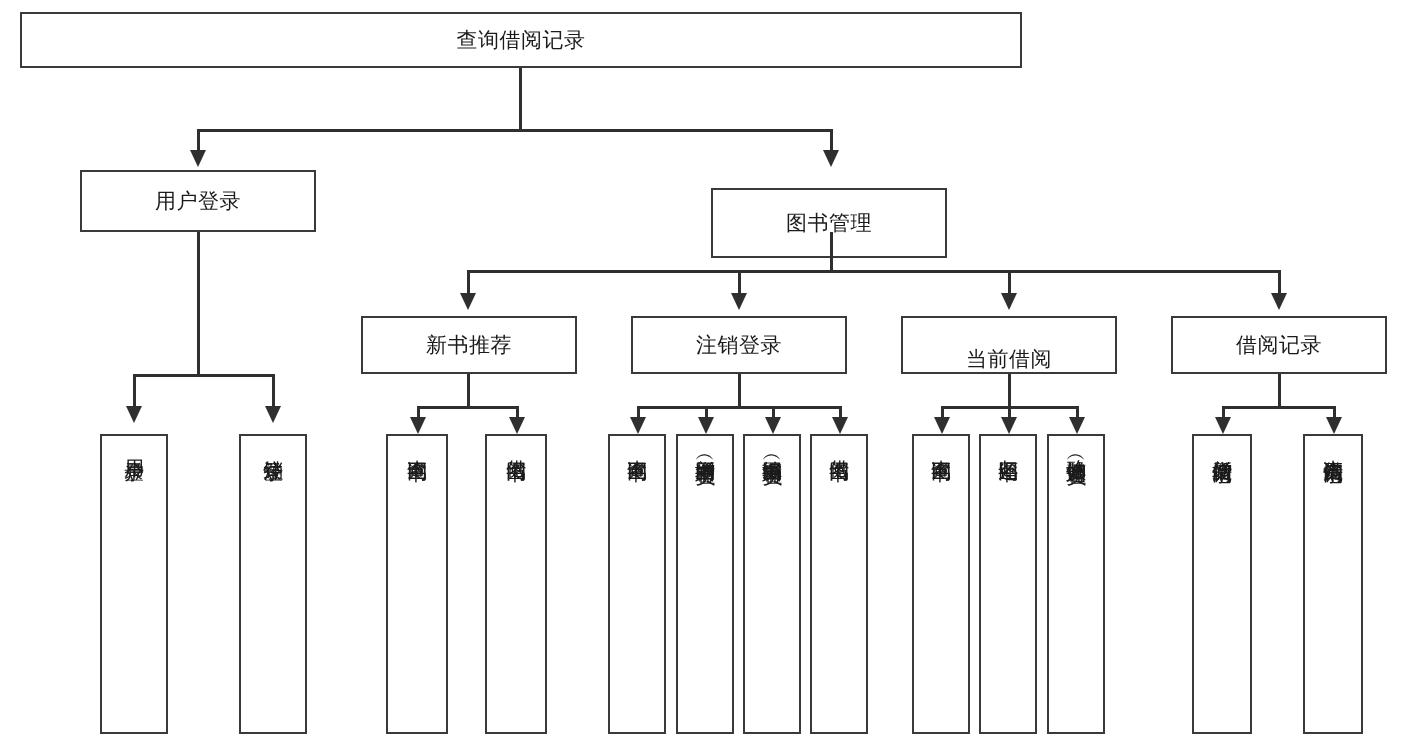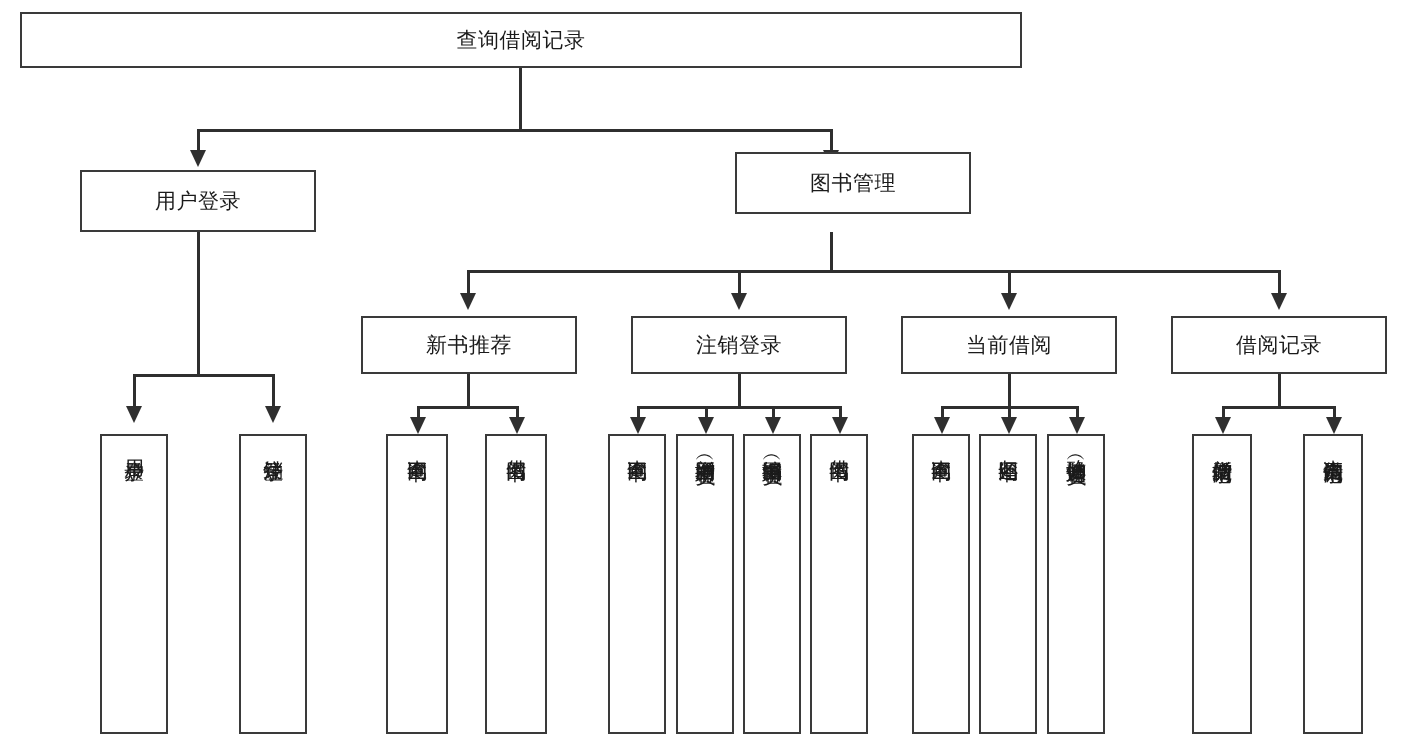--- a/index.html
+++ b/index.html
@@ -95,21 +95,21 @@
   <div class="hline" style="left:197px; top:129px; width:634px;"></div>
 
   <div class="vline" style="left:197px; top:129px; height:24px;"></div>
   <div class="arrow" style="left:190px; top:150px;"></div>
   <div class="vline" style="left:830px; top:129px; height:24px;"></div>
   <div class="arrow" style="left:823px; top:150px;"></div>
 
   <div class="box" style="left:80px; top:170px; width:236px; height:62px;">
     <span class="box-label">用户登录</span>
   </div>
-  <div class="box" style="left:711px; top:152px; width:236px; height:62px;margin-left:24px;">
+  <div class="box" style="left:711px; top:188px; width:236px; height:70px;">
     <span class="box-label">图书管理</span>
   </div>
 
   <div class="vline" style="left:197px; top:232px; height:143px;"></div>
   <div class="hline" style="left:133px; top:374px; width:141px;"></div>
   <div class="vline" style="left:133px; top:374px; height:35px;"></div>
   <div class="arrow" style="left:126px; top:406px;"></div>
   <div class="vline" style="left:272px; top:374px; height:35px;"></div>
   <div class="arrow" style="left:265px; top:406px;"></div>
 
@@ -123,21 +123,21 @@
   <div class="arrow" style="left:1001px; top:293px;"></div>
   <div class="vline" style="left:1278px; top:270px; height:26px;"></div>
   <div class="arrow" style="left:1271px; top:293px;"></div>
 
   <div class="box" style="left:361px; top:316px; width:216px; height:58px;">
     <span class="box-label">新书推荐</span>
   </div>
   <div class="box" style="left:631px; top:316px; width:216px; height:58px;">
     <span class="box-label">注销登录</span>
   </div>
-  <div class="box" style="left:901px; top:316px; width:216px; height:58px;">
+  <div class="box" style="left:901px; top:316px; width:216px; height:58px;align-items:flex-end;">
     <span class="box-label">当前借阅</span>
   </div>
   <div class="box" style="left:1171px; top:316px; width:216px; height:58px;text-align:right;">
     <span class="box-label">借阅记录</span>
   </div>
 
   <div class="vline" style="left:467px; top:374px; height:34px;"></div>
   <div class="hline" style="left:417px; top:406px; width:101px;"></div>
   <div class="vline" style="left:417px; top:406px; height:14px;"></div>
   <div class="arrow" style="left:410px; top:417px;"></div>

